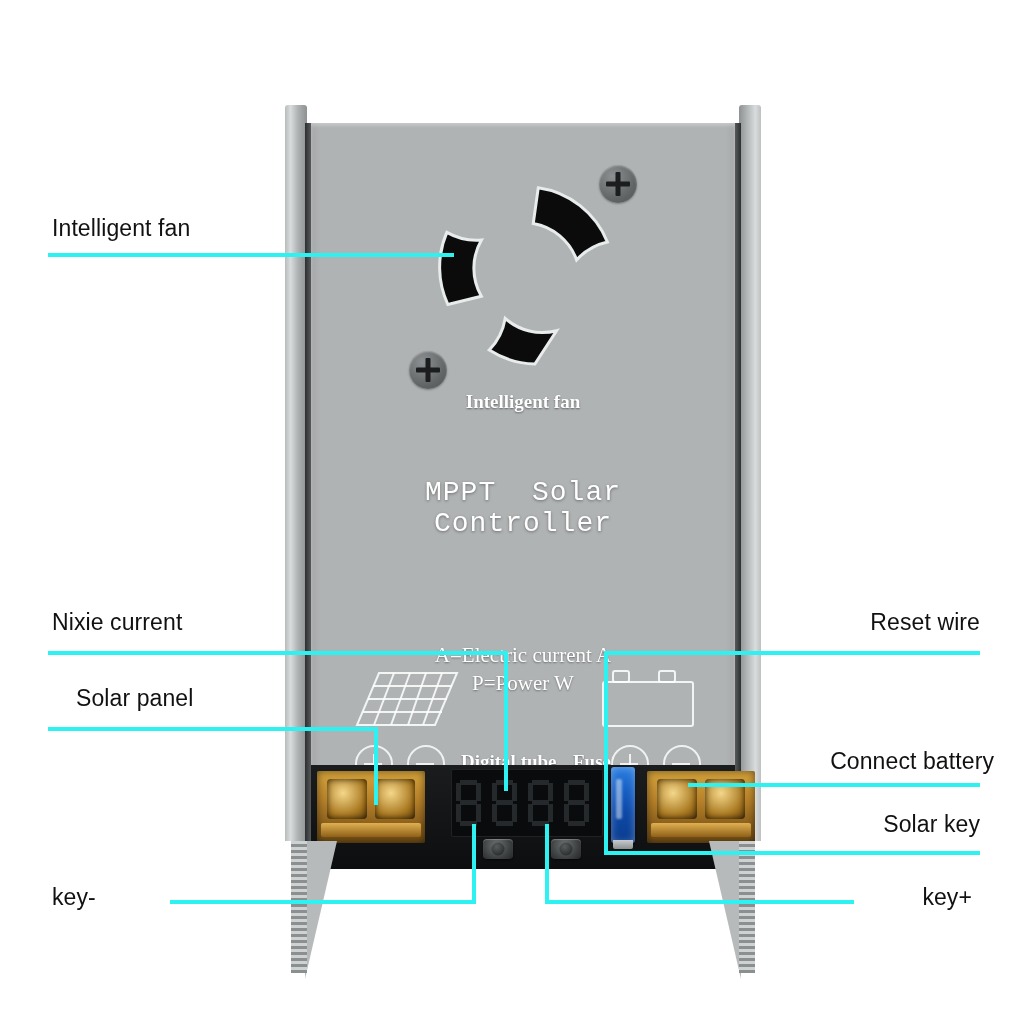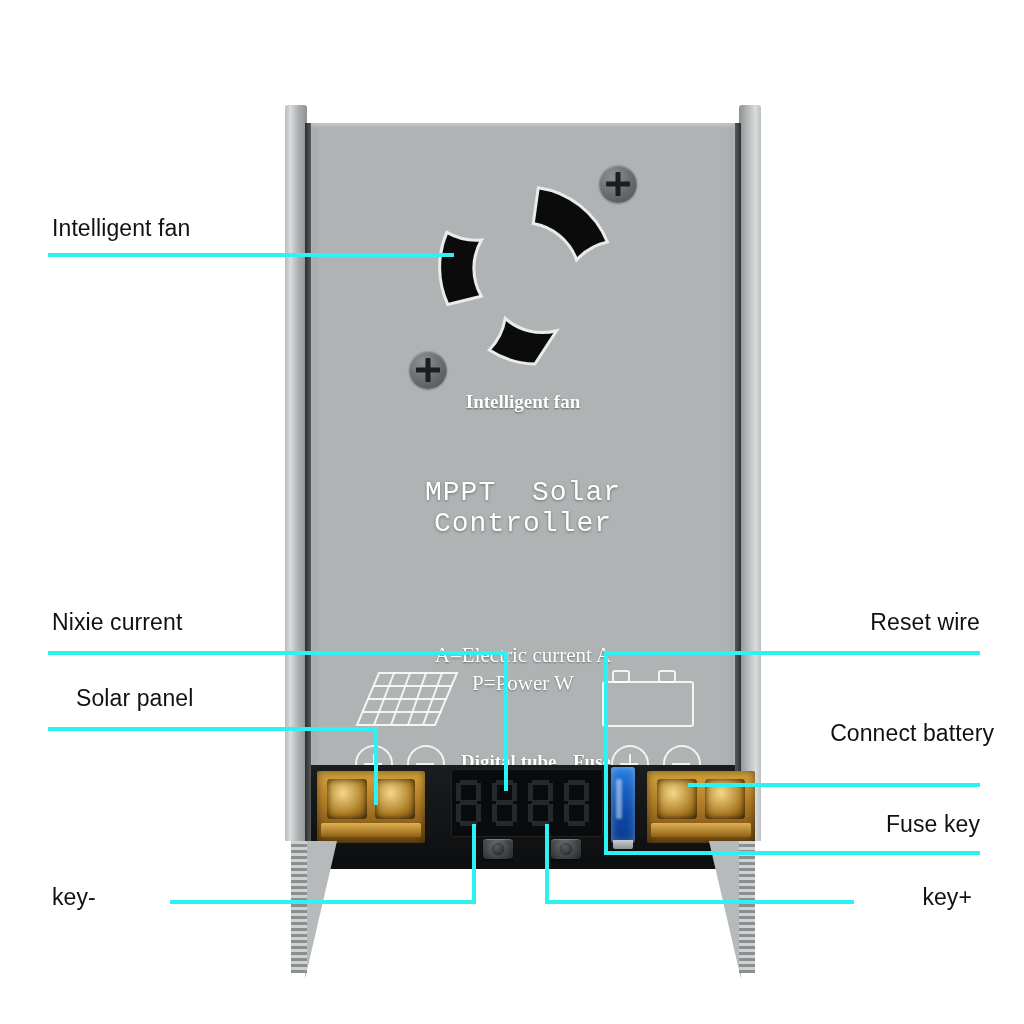--- a/index.html
+++ b/index.html
@@ -297,19 +297,19 @@
   <div class="lead v" style="left:472px;top:824px;height:80px;"></div>
 
   <div class="lead h" style="left:545px;top:900px;width:309px;"></div>
   <div class="lead v" style="left:545px;top:824px;height:80px;"></div>
 
   <div class="callout" style="left:52px;top:215px;">Intelligent fan</div>
   <div class="callout" style="left:52px;top:609px;">Nixie current</div>
   <div class="callout" style="left:52px;top:685px;margin-left:24px;">Solar panel</div>
 
   <div class="callout r" style="right:44px;top:609px;">Reset wire</div>
-  <div class="callout r" style="right:30px;top:720px;">Connect battery</div>
-  <div class="callout r" style="right:44px;top:811px;">Fuse key</div>
+  <div class="callout r" style="right:30px;top:748px;">Connect battery</div>
+  <div class="callout r" style="right:44px;top:811px;">Solar key</div>
 
   <div class="callout" style="left:52px;top:884px;">key-</div>
   <div class="callout r" style="right:52px;top:884px;">key+</div>
 
 </div>
 
 </body></html>

